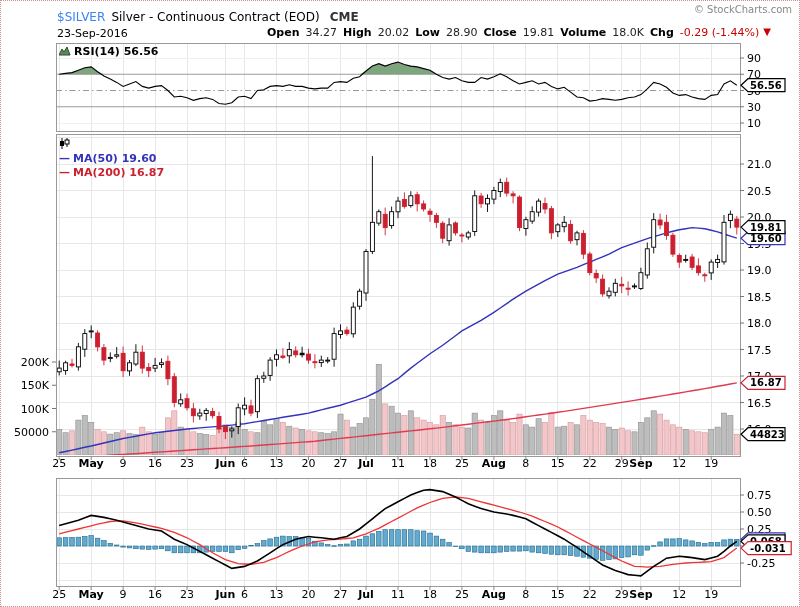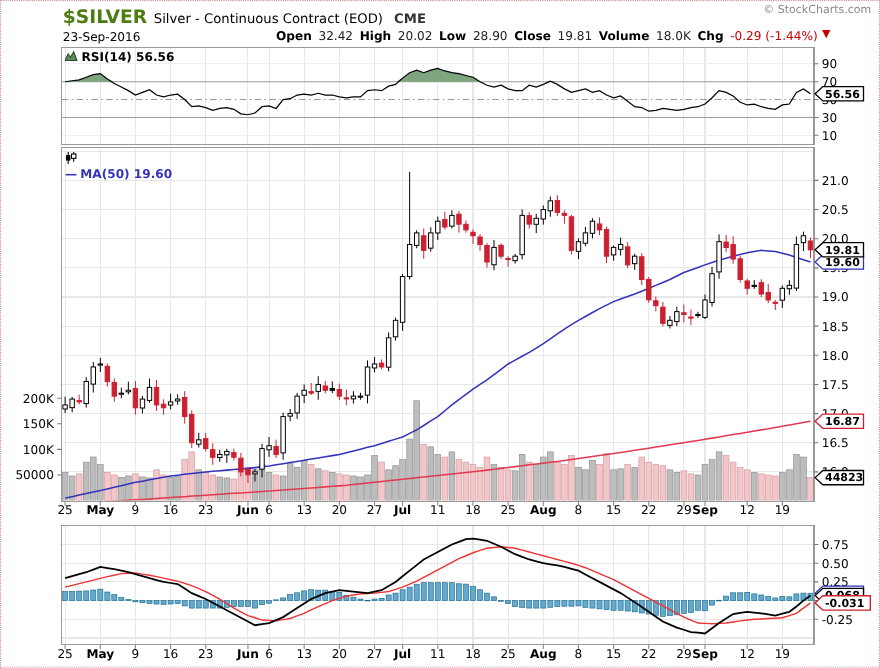--- a/index.html
+++ b/index.html
@@ -1,26 +1,26 @@
 <!DOCTYPE html>
 <html><head>
 <meta charset="utf-8">
 <style>
   html,body{margin:0;padding:0;background:#fff}
   .chart{position:relative;width:800px;height:607px;box-sizing:border-box;
          font-family:"DejaVu Sans","Liberation Sans",sans-serif;background:#fff;
          border:1px dotted #d08c8c;overflow:hidden}
   #plot{position:absolute;left:0;top:0}
   .hdr{position:absolute;left:56px;top:5px;white-space:nowrap}
-  .sym{font-size:17px;font-weight:bold;color:#4d7c0f}
+  .sym{font-size:12px;font-weight:normal;color:#3b82f6}
   .ttl{font-size:12px;color:#000;margin-left:1px}
   .exch{font-size:12px;font-weight:bold;color:#333;margin-left:5px}
   .copy{position:absolute;right:7px;top:3px;font-size:10px;color:#888}
   .dt{position:absolute;left:56px;top:26px;font-size:11px;color:#000}
-  .quote{position:absolute;right:44px;top:25px;font-size:11px;display:flex;gap:6px;align-items:flex-start;white-space:nowrap}
+  .quote{position:absolute;right:28px;top:25px;font-size:11px;display:flex;gap:6px;align-items:flex-start;white-space:nowrap}
   .ql{font-weight:bold;color:#000}
   .qv{color:#222}
   .neg{color:#cc0000}
   .arrow{color:#cc0000;font-size:10px;margin-left:-2px}
   .lg{position:absolute;font-size:11px;white-space:nowrap;color:#000}
   .lg .ic{vertical-align:-1px;margin-right:3px}
   .rsi-lg{left:58px;top:44px;font-weight:bold}
   .main-lg{left:58px;top:136px;line-height:14.5px}
   .r1{font-size:12px;font-weight:bold;color:#111}
   .r2{color:#3333bb;font-weight:bold}
@@ -757,21 +757,21 @@
 
   <div class="hdr">
     <span class="sym">$SILVER</span>
     <span class="ttl">Silver - Continuous Contract (EOD)</span>
     <span class="exch">CME</span>
   </div>
   <div class="copy">© StockCharts.com</div>
   <div class="dt">23-Sep-2016</div>
   <div class="quote" id="quote">
       <span class="ql">Open</span>
-      <span class="qv">32.42</span>
+      <span class="qv">34.27</span>
       <span class="ql">High</span>
       <span class="qv">20.02</span>
       <span class="ql">Low</span>
       <span class="qv">28.90</span>
       <span class="ql">Close</span>
       <span class="qv">19.81</span>
       <span class="ql">Volume</span>
       <span class="qv">18.0K</span>
       <span class="ql">Chg</span>
       <span class="qv neg">-0.29 (-1.44%)</span>
@@ -787,15 +787,16 @@
   <div class="lg main-lg">
     <div class="r1">
       <svg class="ic" width="11" height="11">
         <line x1="3" y1="0" x2="3" y2="11" stroke="#000"></line>
         <rect x="1" y="3" width="4" height="5" fill="#000"></rect>
         <line x1="8" y1="0" x2="8" y2="9" stroke="#000"></line>
         <rect x="6" y="2" width="4" height="4" fill="#fff" stroke="#000"></rect>
       </svg>
     </div>
     <div class="r2"><span class="dash">—</span><span>MA(50) 19.60</span></div>
+    <div class="r3"><span class="dash">—</span><span>MA(200) 16.87</span></div>
   </div>
 
 </div>
 
 </body></html>

